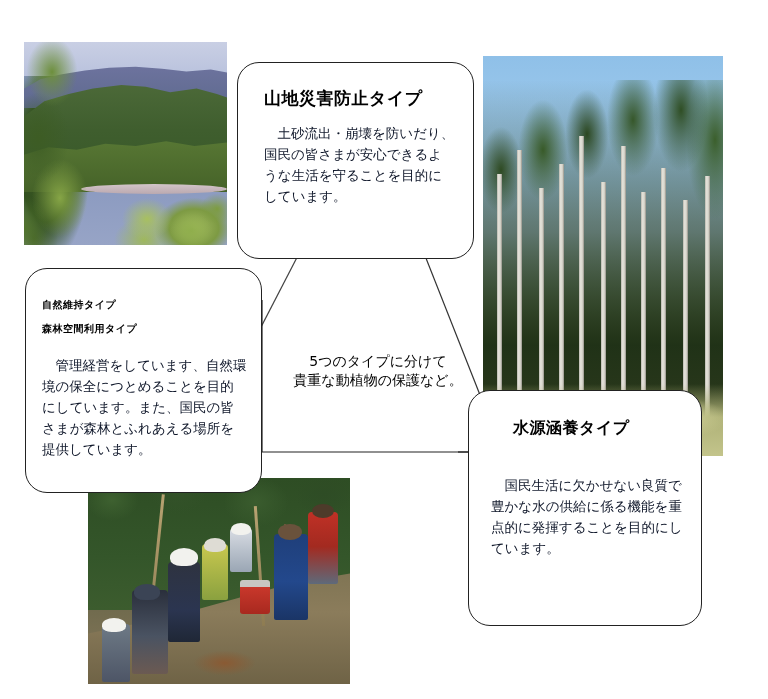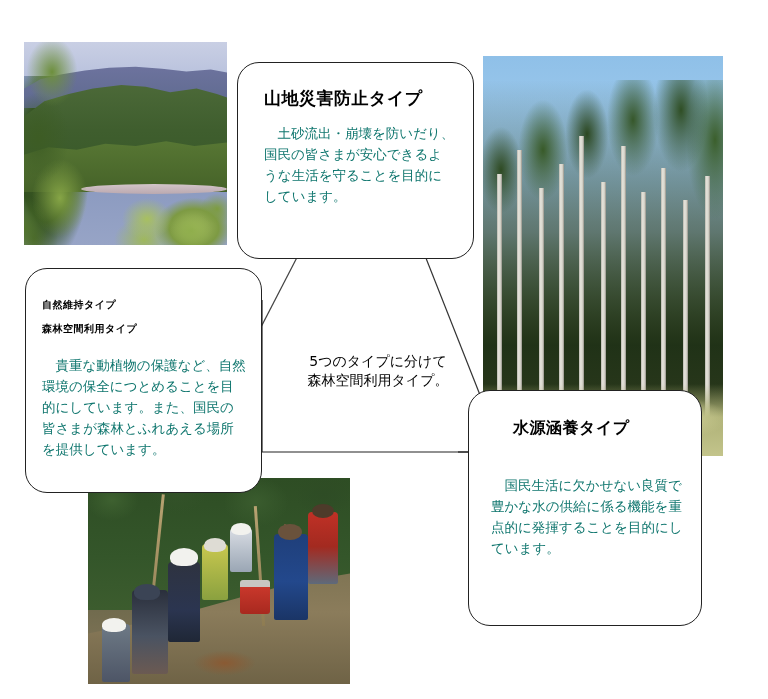--- a/index.html
+++ b/index.html
@@ -191,21 +191,21 @@
     border: 1px solid #222222;
     border-radius: 22px;
     box-sizing: border-box;
   }
   .callout .title {
     font-weight: bold;
     color: #000000;
     letter-spacing: .5px;
   }
   .callout .body {
-    color: #0f766e;
+    color: #0f172a;
     text-indent: 1em;
   }
 
   #callout-sanchi {
     left: 237px; top: 62px;
     width: 237px; height: 197px;
     padding: 24px 18px 14px 26px;
   }
   #callout-sanchi .title { font-size: 17px; line-height: 22px; }
   #callout-sanchi .body  { font-size: 13.5px; line-height: 21px; margin-top: 14px; }
@@ -311,32 +311,32 @@
 
     <line x1="420" y1="243" x2="482" y2="400" stroke="#333333" stroke-width="1.2"></line>
 
     <polyline points="262,300 262,452 468,452" fill="none" stroke="#222222" stroke-width="1.2"></polyline>
 
     <line x1="458" y1="452" x2="468" y2="452" stroke="#222222" stroke-width="1.2"></line>
   </svg>
 
   <div id="center-caption">
     <div>5つのタイプに分けて</div>
-    <div>森林空間利用タイプ。</div>
+    <div>貴重な動植物の保護など。</div>
   </div>
 
   <div class="callout" id="callout-sanchi">
     <div class="title">山地災害防止タイプ</div>
     <div class="body">土砂流出・崩壊を防いだり、国民の皆さまが安心できるような生活を守ることを目的にしています。</div>
   </div>
 
   <div class="callout" id="callout-shizen">
     <div class="title">自然維持タイプ</div>
     <div class="title">森林空間利用タイプ</div>
-    <div class="body">貴重な動植物の保護など、自然環境の保全につとめることを目的にしています。また、国民の皆さまが森林とふれあえる場所を提供しています。</div>
+    <div class="body">管理経営をしています、自然環境の保全につとめることを目的にしています。また、国民の皆さまが森林とふれあえる場所を提供しています。</div>
   </div>
 
   <div class="callout" id="callout-suigen">
     <div class="title">水源涵養タイプ</div>
     <div class="body">国民生活に欠かせない良質で豊かな水の供給に係る機能を重点的に発揮することを目的にしています。</div>
   </div>
 
 </div>
 
 </body></html>

